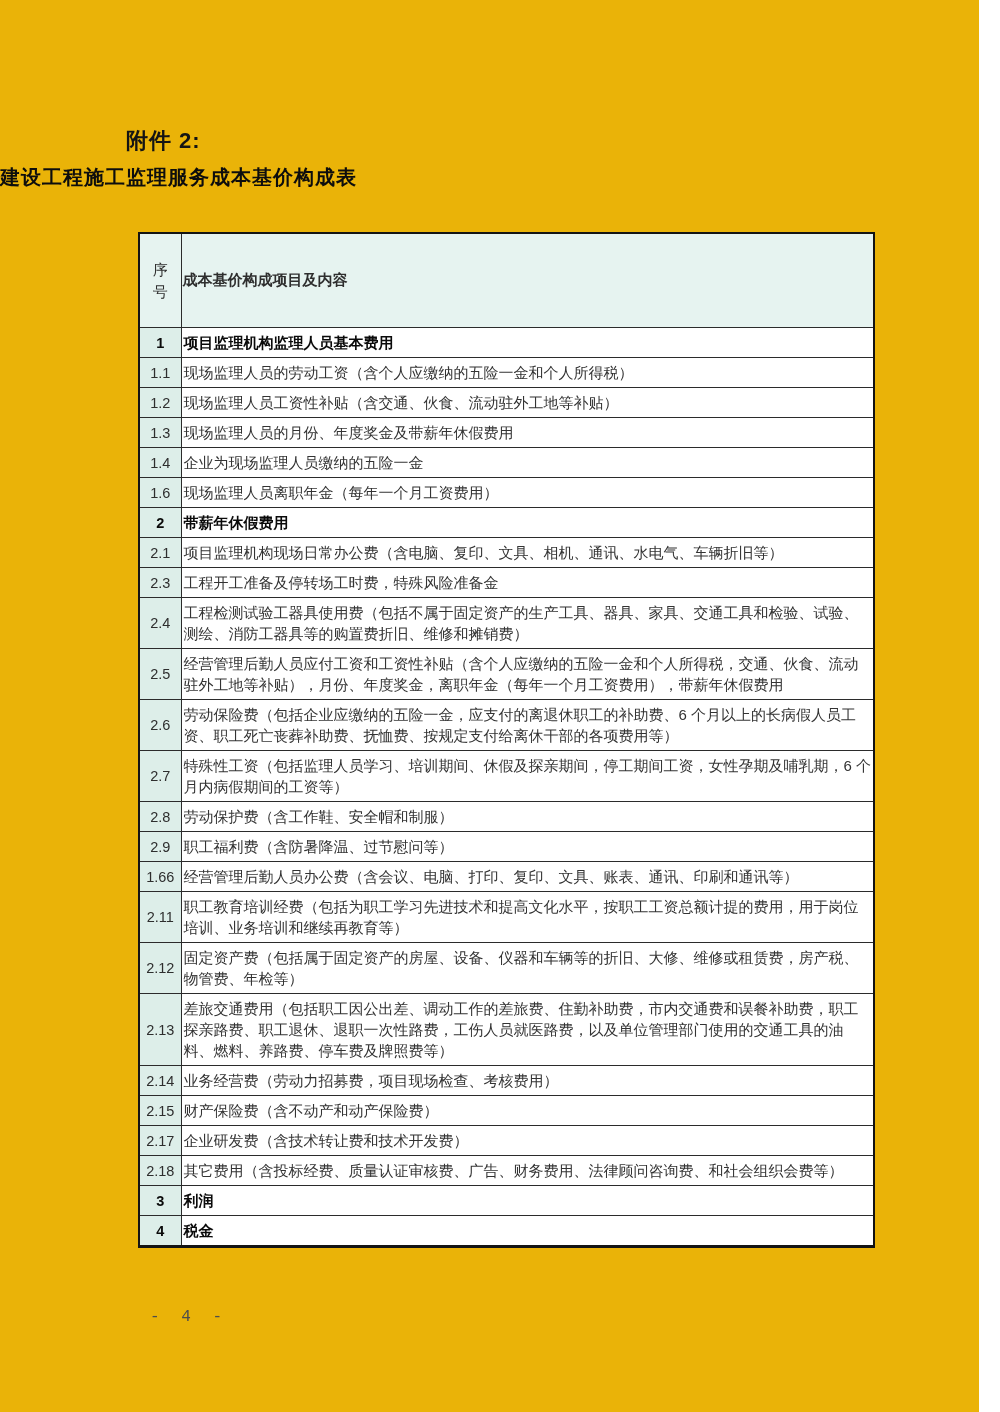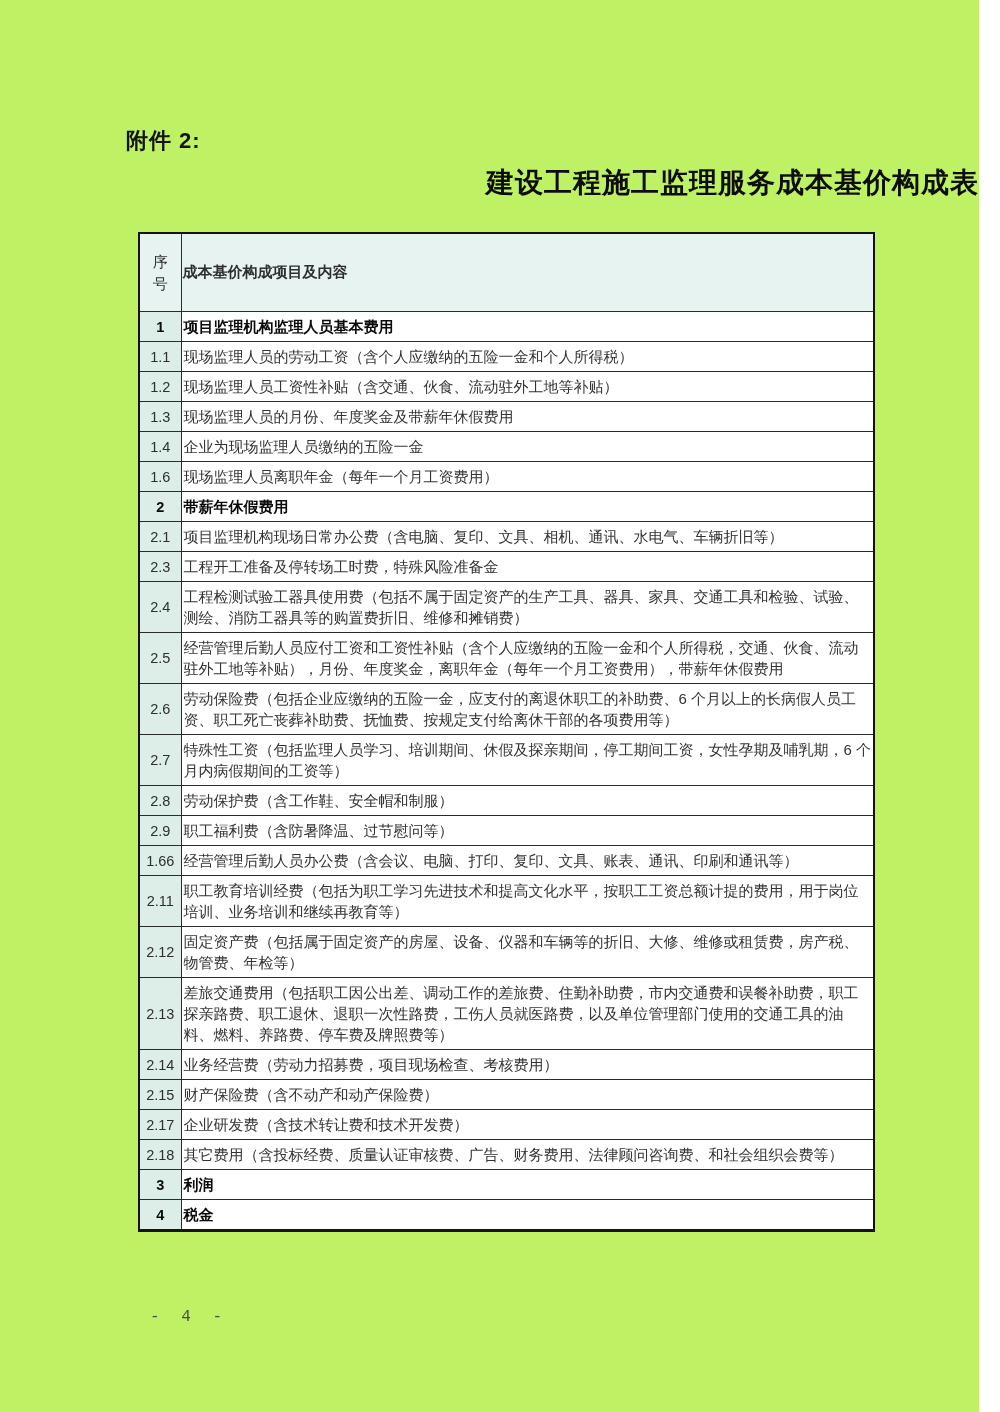--- a/index.html
+++ b/index.html
@@ -5,39 +5,39 @@
   html, body {
     margin: 0;
     padding: 0;
     background: #ffffff;
     font-family: "Liberation Sans", "DejaVu Sans", sans-serif;
   }
   .page {
     position: relative;
     width: 979px;
     height: 1412px;
-    background: #bef264;
+    background: #eab308;
     overflow: hidden;
   }
   .attachment-label {
     position: absolute;
     left: 126px;
     top: 126px;
     font-size: 22px;
     font-weight: 600;
     color: #141414;
     letter-spacing: 1px;
   }
   .doc-title {
     position: absolute;
     left: 0;
     top: 164px;
     width: 100%;
-    text-align: right;
-    font-size: 28px;
+    text-align: left;
+    font-size: 20px;
     font-weight: 800;
     color: #0d0d0d;
     letter-spacing: 1px;
   }
   .cost-table {
     position: absolute;
     left: 138px;
     top: 232px;
     width: 737px;
     border-collapse: collapse;
@@ -53,21 +53,21 @@
   .cost-table th.seq-header {
     width: 42px;
     height: 61px;
     background: #e6f3f0;
     font-weight: normal;
     font-size: 15px;
     color: #2e2e2e;
     text-align: center;
     vertical-align: middle;
     line-height: 22px;
-    padding: 8px 10px;
+    padding: 16px 10px;
   }
   .cost-table th.content-header {
     background: #e6f3f0;
     font-weight: bold;
     font-size: 15px;
     color: #2e2e2e;
     text-align: left;
     vertical-align: middle;
   }
   .cost-table td.num {

